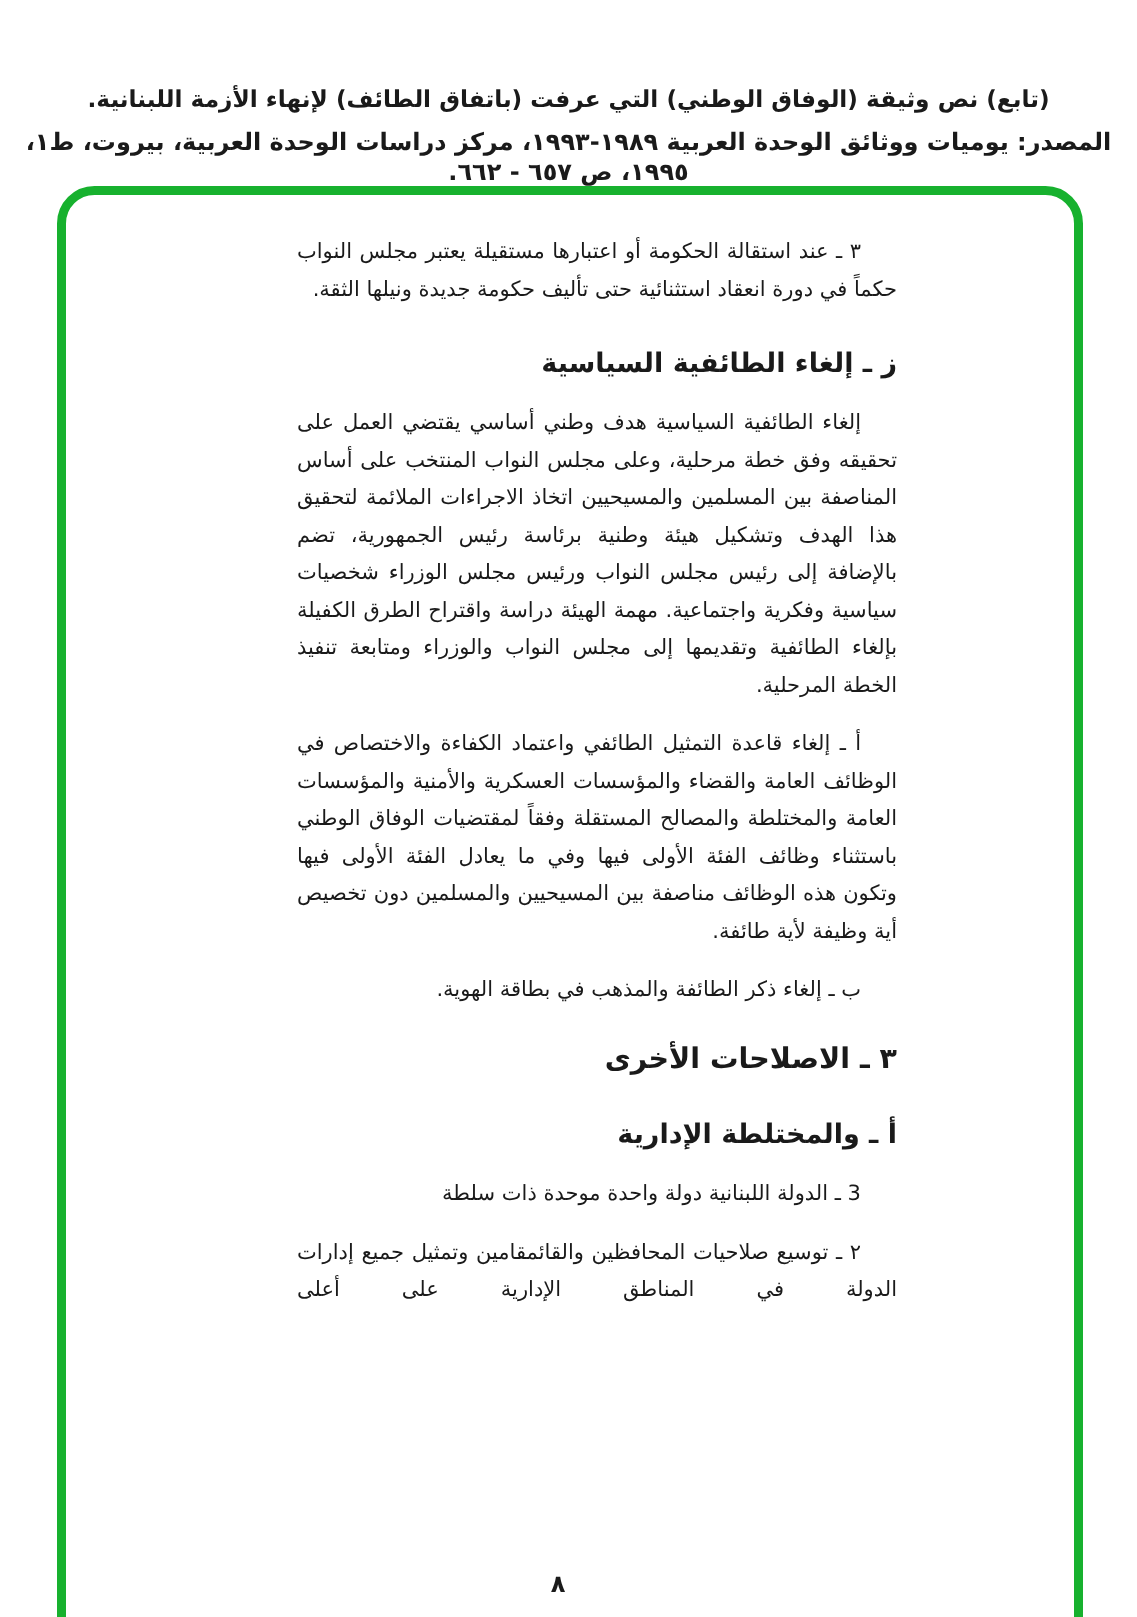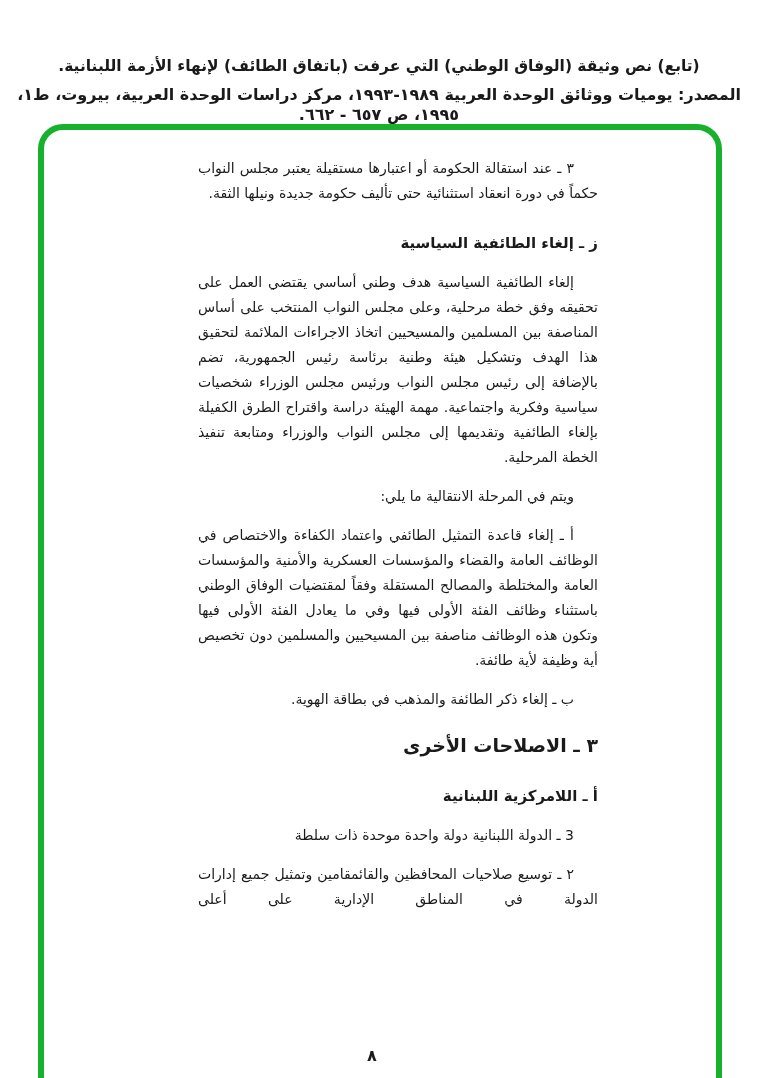--- a/index.html
+++ b/index.html
@@ -46,21 +46,21 @@
     top:26px;right:118px;
     width:400px;
     direction:rtl;
     text-align:justify;
     text-justify:inter-word;
     font-size:14px;
     line-height:25px;
   }
   p.body{ text-indent:24px; }
   .h-sub{
-    font-size:15px;font-weight:bold;
+    font-size:18px;font-weight:bold;
     text-align:right;
     margin-top:24px;margin-bottom:14px;
     line-height:26px;
   }
   .h-big{
     font-size:19px;font-weight:bold;
     text-align:right;
     margin-top:20px;margin-bottom:6px;
     line-height:27px;
   }
@@ -93,29 +93,28 @@
 
   <div class="green-box">
     <div class="text-col">
 
       <p class="body">٣ ـ عند استقالة الحكومة أو اعتبارها مستقيلة يعتبر مجلس النواب حكماً في دورة انعقاد استثنائية حتى تأليف حكومة جديدة ونيلها الثقة.</p>
 
       <h2 class="h-sub">ز ـ إلغاء الطائفية السياسية</h2>
 
       <p class="body">إلغاء الطائفية السياسية هدف وطني أساسي يقتضي العمل على تحقيقه وفق خطة مرحلية، وعلى مجلس النواب المنتخب على أساس المناصفة بين المسلمين والمسيحيين اتخاذ الاجراءات الملائمة لتحقيق هذا الهدف وتشكيل هيئة وطنية برئاسة رئيس الجمهورية، تضم بالإضافة إلى رئيس مجلس النواب ورئيس مجلس الوزراء شخصيات سياسية وفكرية واجتماعية. مهمة الهيئة دراسة واقتراح الطرق الكفيلة بإلغاء الطائفية وتقديمها إلى مجلس النواب والوزراء ومتابعة تنفيذ الخطة المرحلية.</p>
 
-      <p class="body sp">ويتم في المرحلة الانتقالية ما يلي:</p>
 
       <p class="body sp">أ ـ إلغاء قاعدة التمثيل الطائفي واعتماد الكفاءة والاختصاص في الوظائف العامة والقضاء والمؤسسات العسكرية والأمنية والمؤسسات العامة والمختلطة والمصالح المستقلة وفقاً لمقتضيات الوفاق الوطني باستثناء وظائف الفئة الأولى فيها وفي ما يعادل الفئة الأولى فيها وتكون هذه الوظائف مناصفة بين المسيحيين والمسلمين دون تخصيص أية وظيفة لأية طائفة.</p>
 
       <p class="body sp">ب ـ إلغاء ذكر الطائفة والمذهب في بطاقة الهوية.</p>
 
       <h2 class="h-big">٣ ـ الاصلاحات الأخرى</h2>
 
-      <h2 class="h-sub">أ ـ اللامركزية اللبنانية</h2>
+      <h2 class="h-sub">أ ـ والمختلطة الإدارية</h2>
 
       <p class="body">3 ـ الدولة اللبنانية دولة واحدة موحدة ذات سلطة</p>
 
 
       <p class="body sp stretch-last">٢ ـ توسيع صلاحيات المحافظين والقائمقامين وتمثيل جميع إدارات الدولة في المناطق الإدارية على أعلى</p>
 
     </div>
   </div>
 
   <div class="page-number">٨</div>

